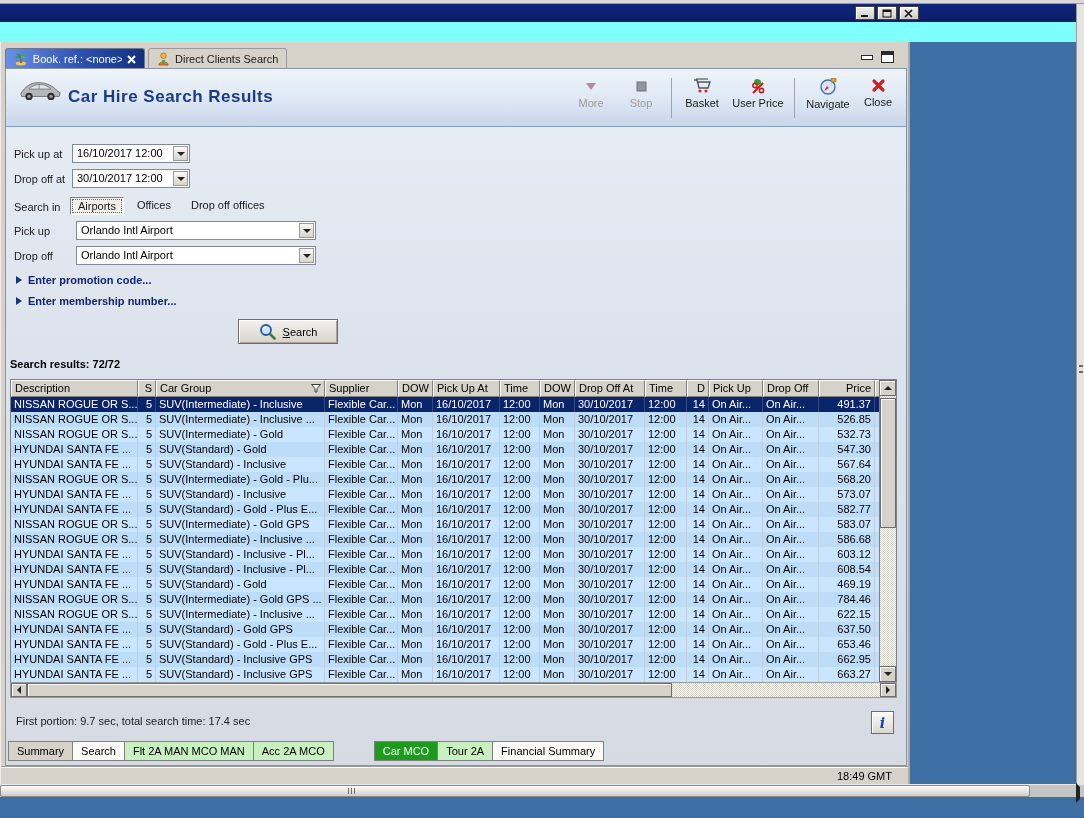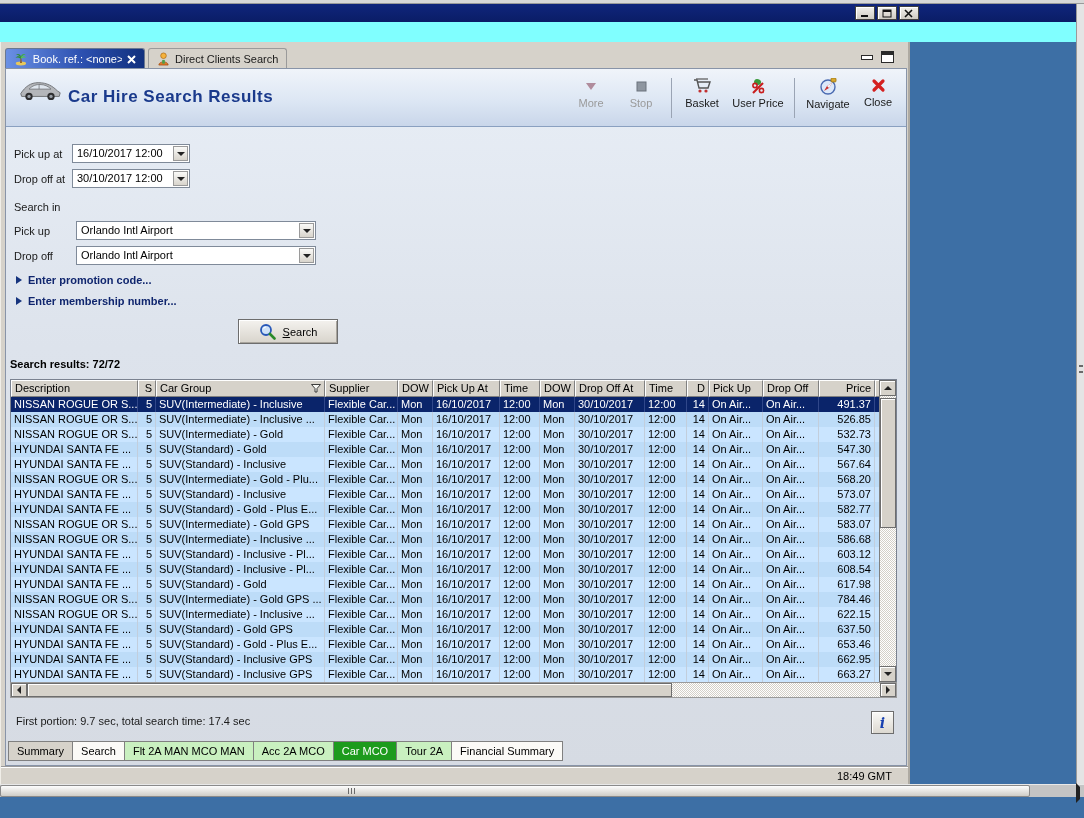--- a/index.html
+++ b/index.html
@@ -86,21 +86,21 @@
 
   .timing { position:absolute; left:10px; top:646px; color:#1a1a1a; }
   .info-btn { position:absolute; left:865px; top:642px; width:23px; height:23px; background:linear-gradient(180deg,#fafaf8,#dcd8d0); border:1px solid #6d6d6d; box-shadow:inset 1px 1px 0 #fff; display:flex; align-items:center; justify-content:center; font-family:"DejaVu Serif", serif; font-style:italic; font-weight:bold; font-size:14px; color:#1840b0; }
 
   
   .btabs { position:absolute; left:2px; top:672px; height:21px; display:flex; align-items:flex-start; }
   .btab { height:20px; padding:3px 8px 0 8px; border:1px solid #808080; margin-right:-1px; white-space:nowrap; }
   .btab.plain { background:#d6d2ca; }
   .btab.white { background:#fbfaf7; }
   .btab.green { background:#c9f0c0; }
-  .btab.selected { background:#1d9b1d; color:#fff; }
+  .btab.selected { background:#1d9b1d; color:#fff;margin-left:41px; }
 
   
   .statusbar { position:absolute; left:0; bottom:0; width:100%; height:17px; background:#d6d2ca; border-top:1px solid #fff; box-shadow:0 -1px 0 #9a9a9a; }
   .sb-center { position:absolute; left:0; right:0; top:2px; text-align:center; }
   .sb-center span { margin:0 9px; }
   .sb-time { position:absolute; right:16px; top:2px; }
 
   
   .viewer-hsb { position:absolute; left:0; top:784px; width:1084px; height:13px; background:#c4c4c4; border-top:1px solid #e8e8e8; }
   .viewer-hsb .vthumb { position:absolute; left:0; top:0; width:1030px; height:12px; background:linear-gradient(180deg,#fdfdfd,#cfcdc7); border:1px solid #8a8a8a; border-radius:2px; }
@@ -251,20 +251,25 @@
 
       <div class="flabel" style="top:104px">Drop off at</div>
       <div class="combo" style="left:66px; top:100px; width:118px">
         <span class="val">30/10/2017 12:00</span>
         <span class="dbtn">
             <span class="tri-down"></span>
           </span>
       </div>
 
       <div class="flabel" style="top:132px">Search in</div>
+      <div class="seg" style="left:64px; top:128px">
+        <span class="opt sel">Airports</span>
+        <span class="opt">Offices</span>
+        <span class="opt">Drop off offices</span>
+      </div>
 
       <div class="flabel" style="top:156px">Pick up</div>
       <div class="combo" style="left:70px; top:152px; width:240px">
         <span class="val">Orlando Intl Airport</span>
         <span class="dbtn">
             <span class="tri-down"></span>
           </span>
       </div>
 
       <div class="flabel" style="top:181px">Drop off</div>
@@ -527,21 +532,21 @@
               <div class="t-cell" style="width: 73px;">Flexible Car...</div>
               <div class="t-cell" style="width: 35px;">Mon</div>
               <div class="t-cell" style="width: 67px;">16/10/2017</div>
               <div class="t-cell" style="width: 40px;">12:00</div>
               <div class="t-cell" style="width: 35px;">Mon</div>
               <div class="t-cell" style="width: 70px;">30/10/2017</div>
               <div class="t-cell" style="width: 42px;">12:00</div>
               <div class="t-cell r" style="width: 22px;">14</div>
               <div class="t-cell" style="width: 54px;">On Air...</div>
               <div class="t-cell" style="width: 56px;">On Air...</div>
-              <div class="t-cell r" style="width: 56px;">617.98</div>
+              <div class="t-cell r" style="width: 56px;">469.19</div>
               <div class="t-cell" style="width: 6px;"></div>
             </div>
             <div class="t-row even">
               <div class="t-cell" style="width: 127px;">NISSAN ROGUE OR S...</div>
               <div class="t-cell r" style="width: 18px;">5</div>
               <div class="t-cell" style="width: 169px;">SUV(Intermediate) - Gold GPS ...</div>
               <div class="t-cell" style="width: 73px;">Flexible Car...</div>
               <div class="t-cell" style="width: 35px;">Mon</div>
               <div class="t-cell" style="width: 67px;">16/10/2017</div>
               <div class="t-cell" style="width: 40px;">12:00</div>

